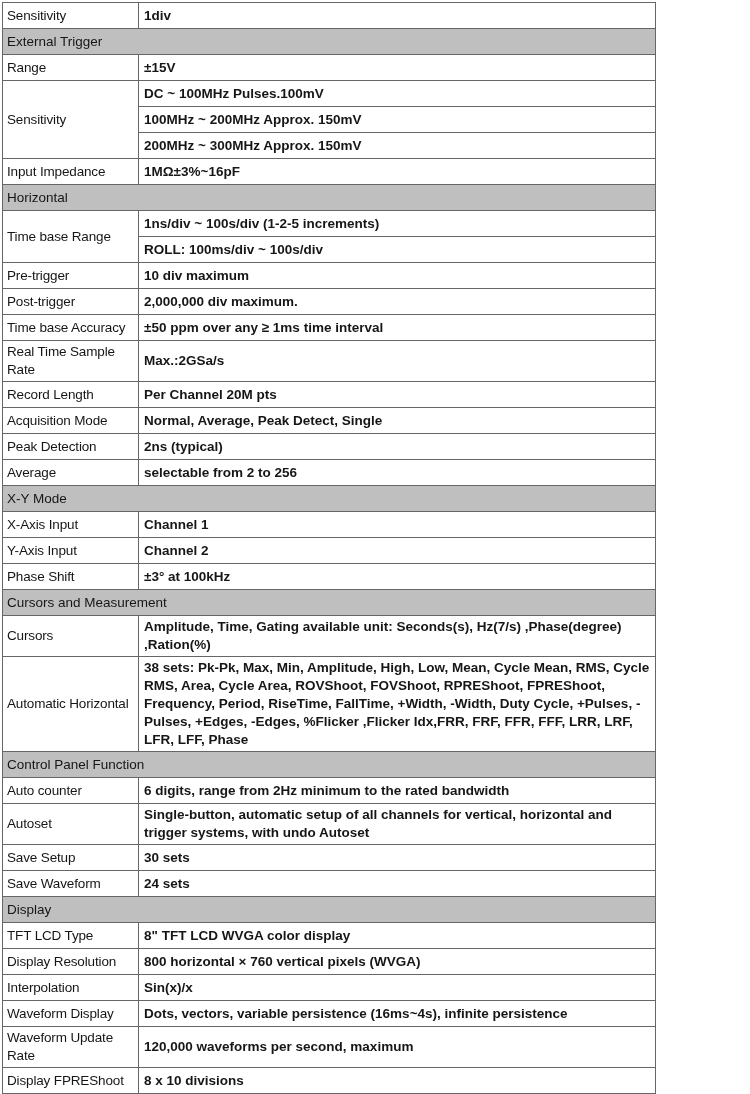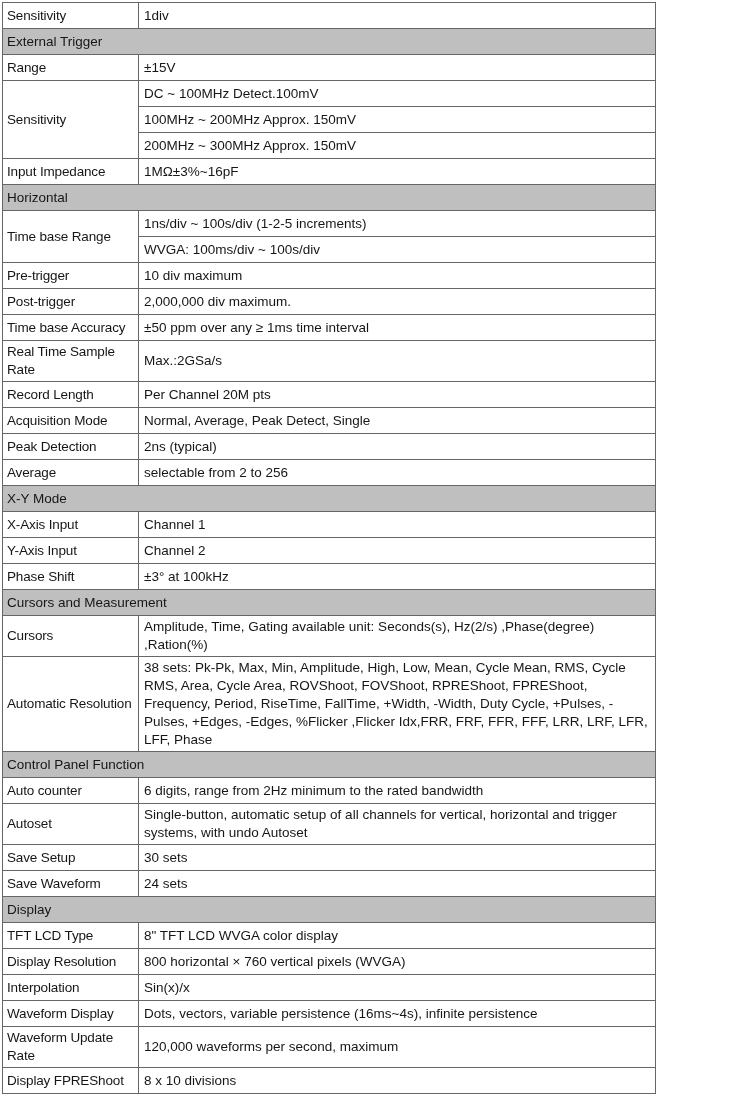--- a/index.html
+++ b/index.html
@@ -30,20 +30,21 @@
   }
   tr.spec-row { height: 26px; }
   td.label-cell {
     padding: 2px 2px 2px 4px;
     letter-spacing: -0.15px;
     background: #ffffff;
   }
   td.value-cell {
     padding: 2px 5px 2px 5px;
     background: #ffffff;
+    font-weight: bold;
   }
   td.section-cell {
     background: var(--section-bg, #bfbfbf);
     padding: 2px 4px 2px 4px;
     border-top-color: var(--section-border, #4d4d4d);
     border-bottom-color: var(--section-border, #4d4d4d);
   }
 </style>
 </head>
 <body>
@@ -61,41 +62,41 @@
         </tr>
         <tr class="spec-row section-row">
           <td colspan="2" class="section-cell">External Trigger</td>
         </tr>
         <tr class="spec-row">
           <td rowspan="1" class="label-cell">Range</td>
           <td class="value-cell">±15V</td>
         </tr>
         <tr class="spec-row">
           <td rowspan="3" class="label-cell">Sensitivity</td>
-          <td class="value-cell">DC ~ 100MHz Detect.100mV</td>
+          <td class="value-cell">DC ~ 100MHz Pulses.100mV</td>
         </tr>
         <tr class="spec-row">
           <td class="value-cell">100MHz ~ 200MHz Approx. 150mV</td>
         </tr>
         <tr class="spec-row">
           <td class="value-cell">200MHz ~ 300MHz Approx. 150mV</td>
         </tr>
         <tr class="spec-row">
           <td rowspan="1" class="label-cell">Input Impedance</td>
           <td class="value-cell">1MΩ±3%~16pF</td>
         </tr>
         <tr class="spec-row section-row">
           <td colspan="2" class="section-cell">Horizontal</td>
         </tr>
         <tr class="spec-row">
           <td rowspan="2" class="label-cell">Time base Range</td>
           <td class="value-cell">1ns/div ~ 100s/div (1-2-5 increments)</td>
         </tr>
         <tr class="spec-row">
-          <td class="value-cell">WVGA: 100ms/div ~ 100s/div</td>
+          <td class="value-cell">ROLL: 100ms/div ~ 100s/div</td>
         </tr>
         <tr class="spec-row">
           <td rowspan="1" class="label-cell">Pre-trigger</td>
           <td class="value-cell">10 div maximum</td>
         </tr>
         <tr class="spec-row">
           <td rowspan="1" class="label-cell">Post-trigger</td>
           <td class="value-cell">2,000,000 div maximum.</td>
         </tr>
         <tr class="spec-row">
@@ -135,24 +136,24 @@
         </tr>
         <tr class="spec-row">
           <td rowspan="1" class="label-cell">Phase Shift</td>
           <td class="value-cell">±3° at 100kHz</td>
         </tr>
         <tr class="spec-row section-row">
           <td colspan="2" class="section-cell">Cursors and Measurement</td>
         </tr>
         <tr class="spec-row">
           <td rowspan="1" class="label-cell">Cursors</td>
-          <td class="value-cell">Amplitude, Time, Gating available unit: Seconds(s), Hz(2/s) ,Phase(degree) ,Ration(%)</td>
-        </tr>
-        <tr class="spec-row">
-          <td rowspan="1" class="label-cell">Automatic Resolution</td>
+          <td class="value-cell">Amplitude, Time, Gating available unit: Seconds(s), Hz(7/s) ,Phase(degree) ,Ration(%)</td>
+        </tr>
+        <tr class="spec-row">
+          <td rowspan="1" class="label-cell">Automatic Horizontal</td>
           <td class="value-cell">38 sets: Pk-Pk, Max, Min, Amplitude, High, Low, Mean, Cycle Mean, RMS, Cycle RMS, Area, Cycle Area, ROVShoot, FOVShoot, RPREShoot, FPREShoot, Frequency, Period, RiseTime, FallTime, +Width, -Width, Duty Cycle, +Pulses, -Pulses, +Edges, -Edges, %Flicker ,Flicker Idx,FRR, FRF, FFR, FFF, LRR, LRF, LFR, LFF, Phase</td>
         </tr>
         <tr class="spec-row section-row">
           <td colspan="2" class="section-cell">Control Panel Function</td>
         </tr>
         <tr class="spec-row">
           <td rowspan="1" class="label-cell">Auto counter</td>
           <td class="value-cell">6 digits, range from 2Hz minimum to the rated bandwidth</td>
         </tr>
         <tr class="spec-row">

